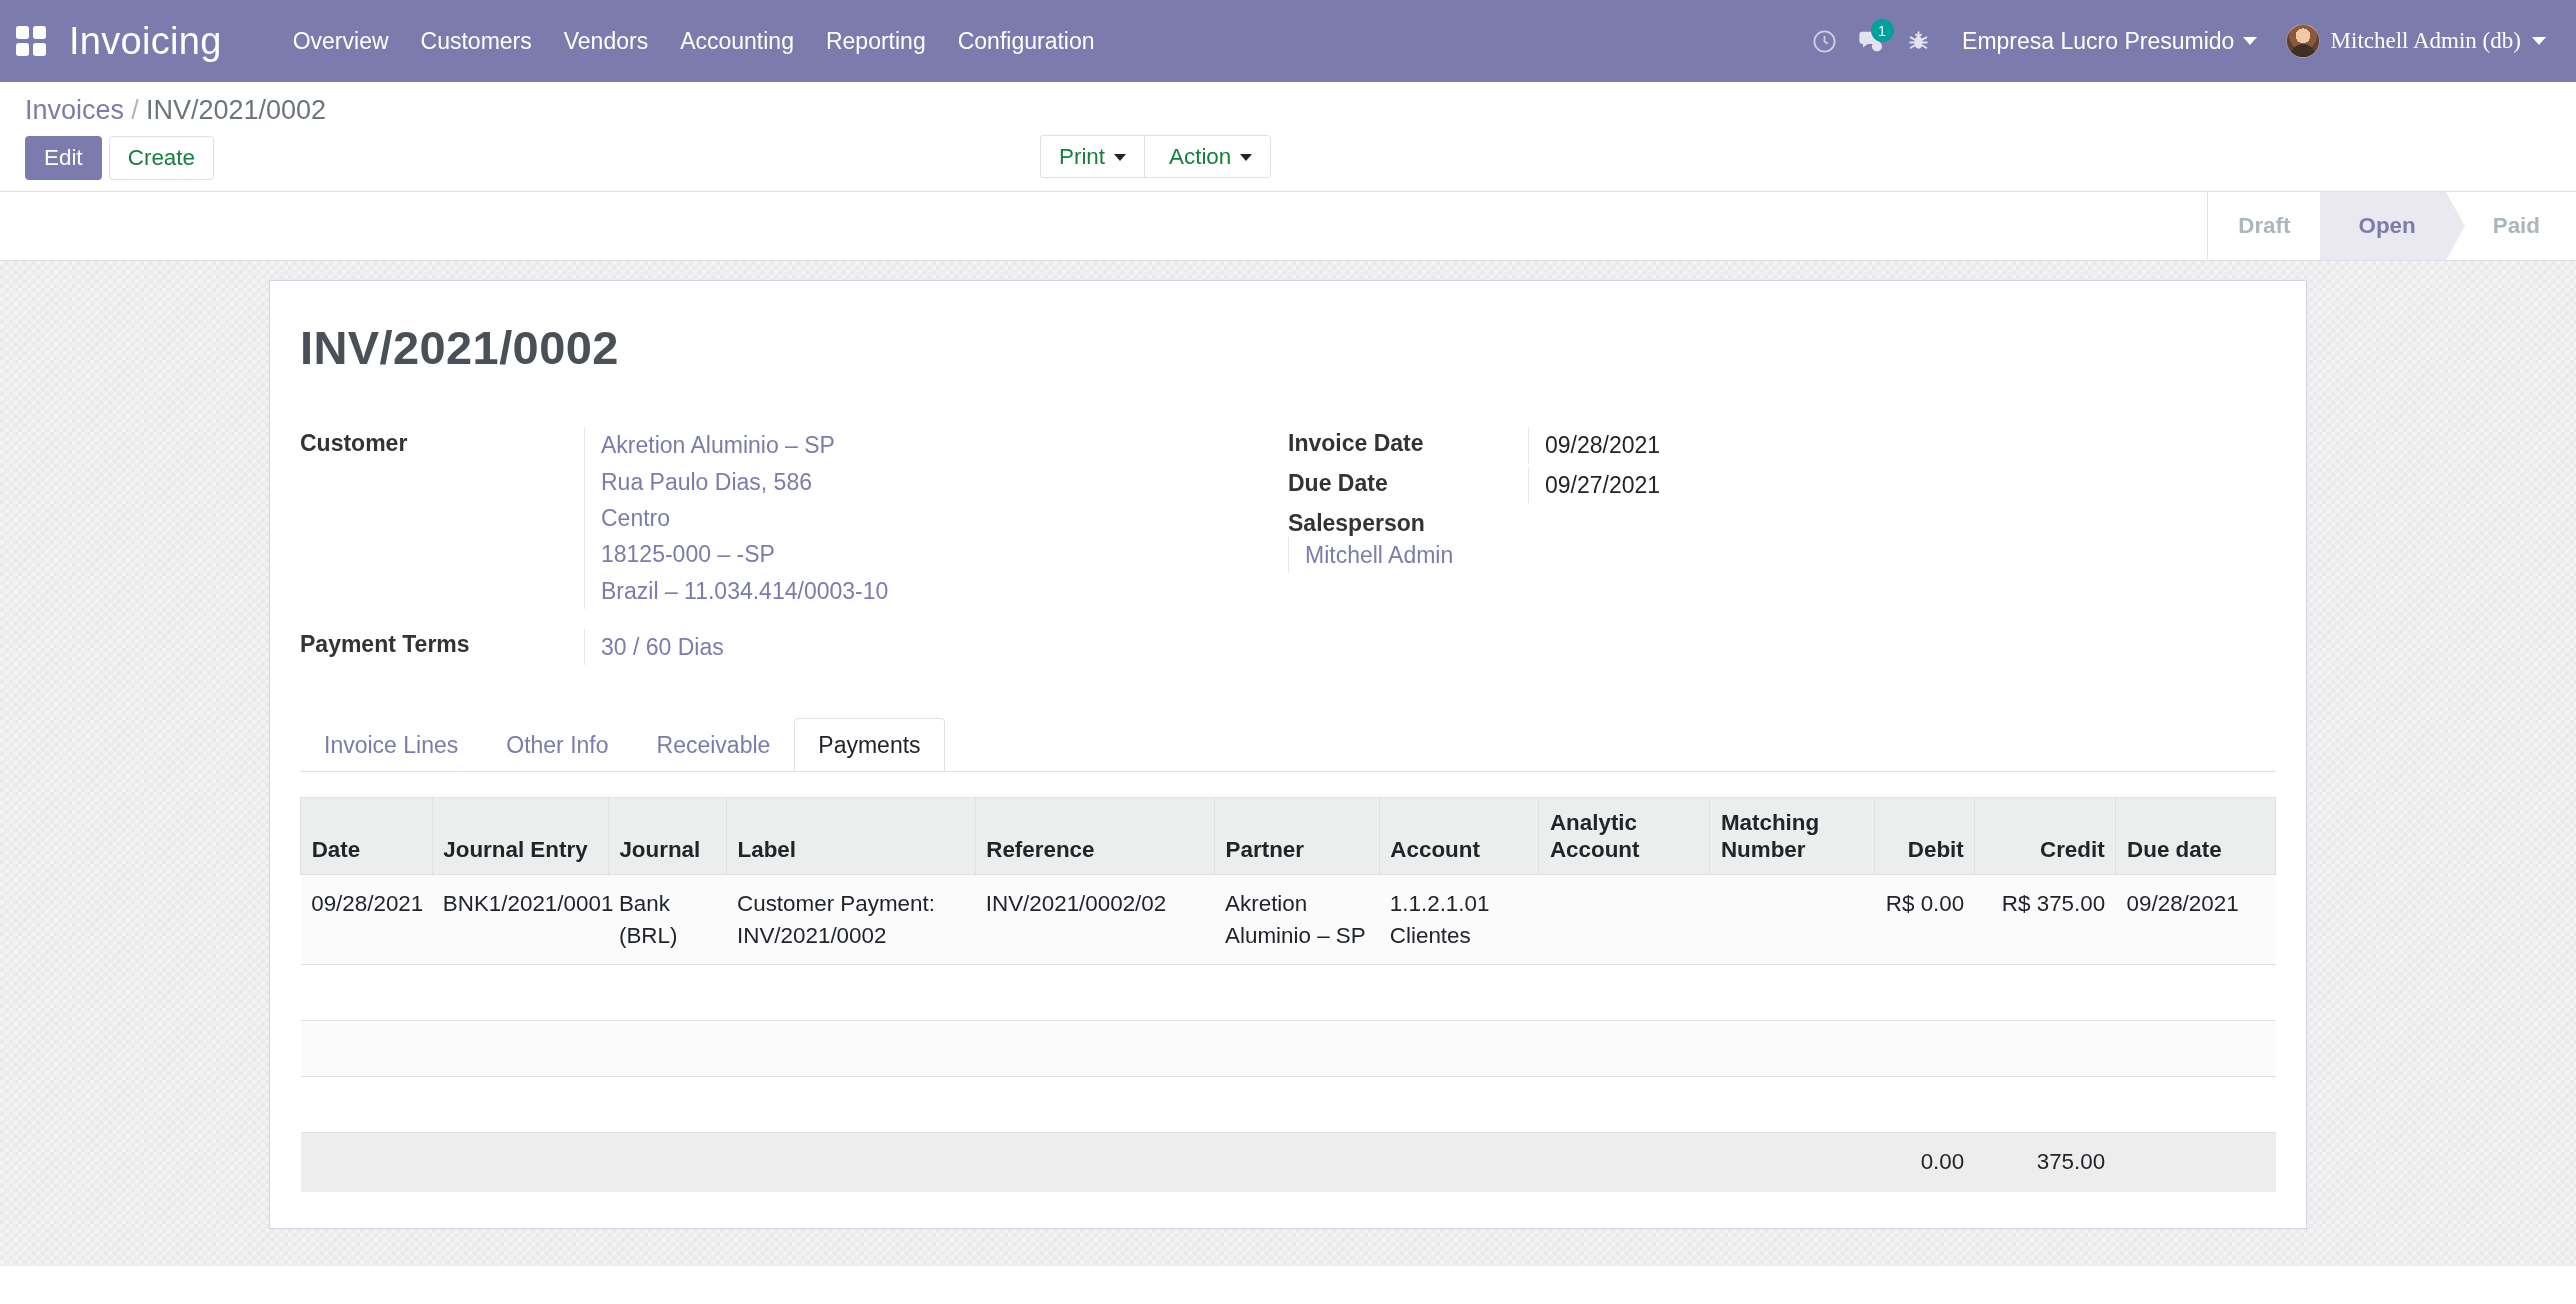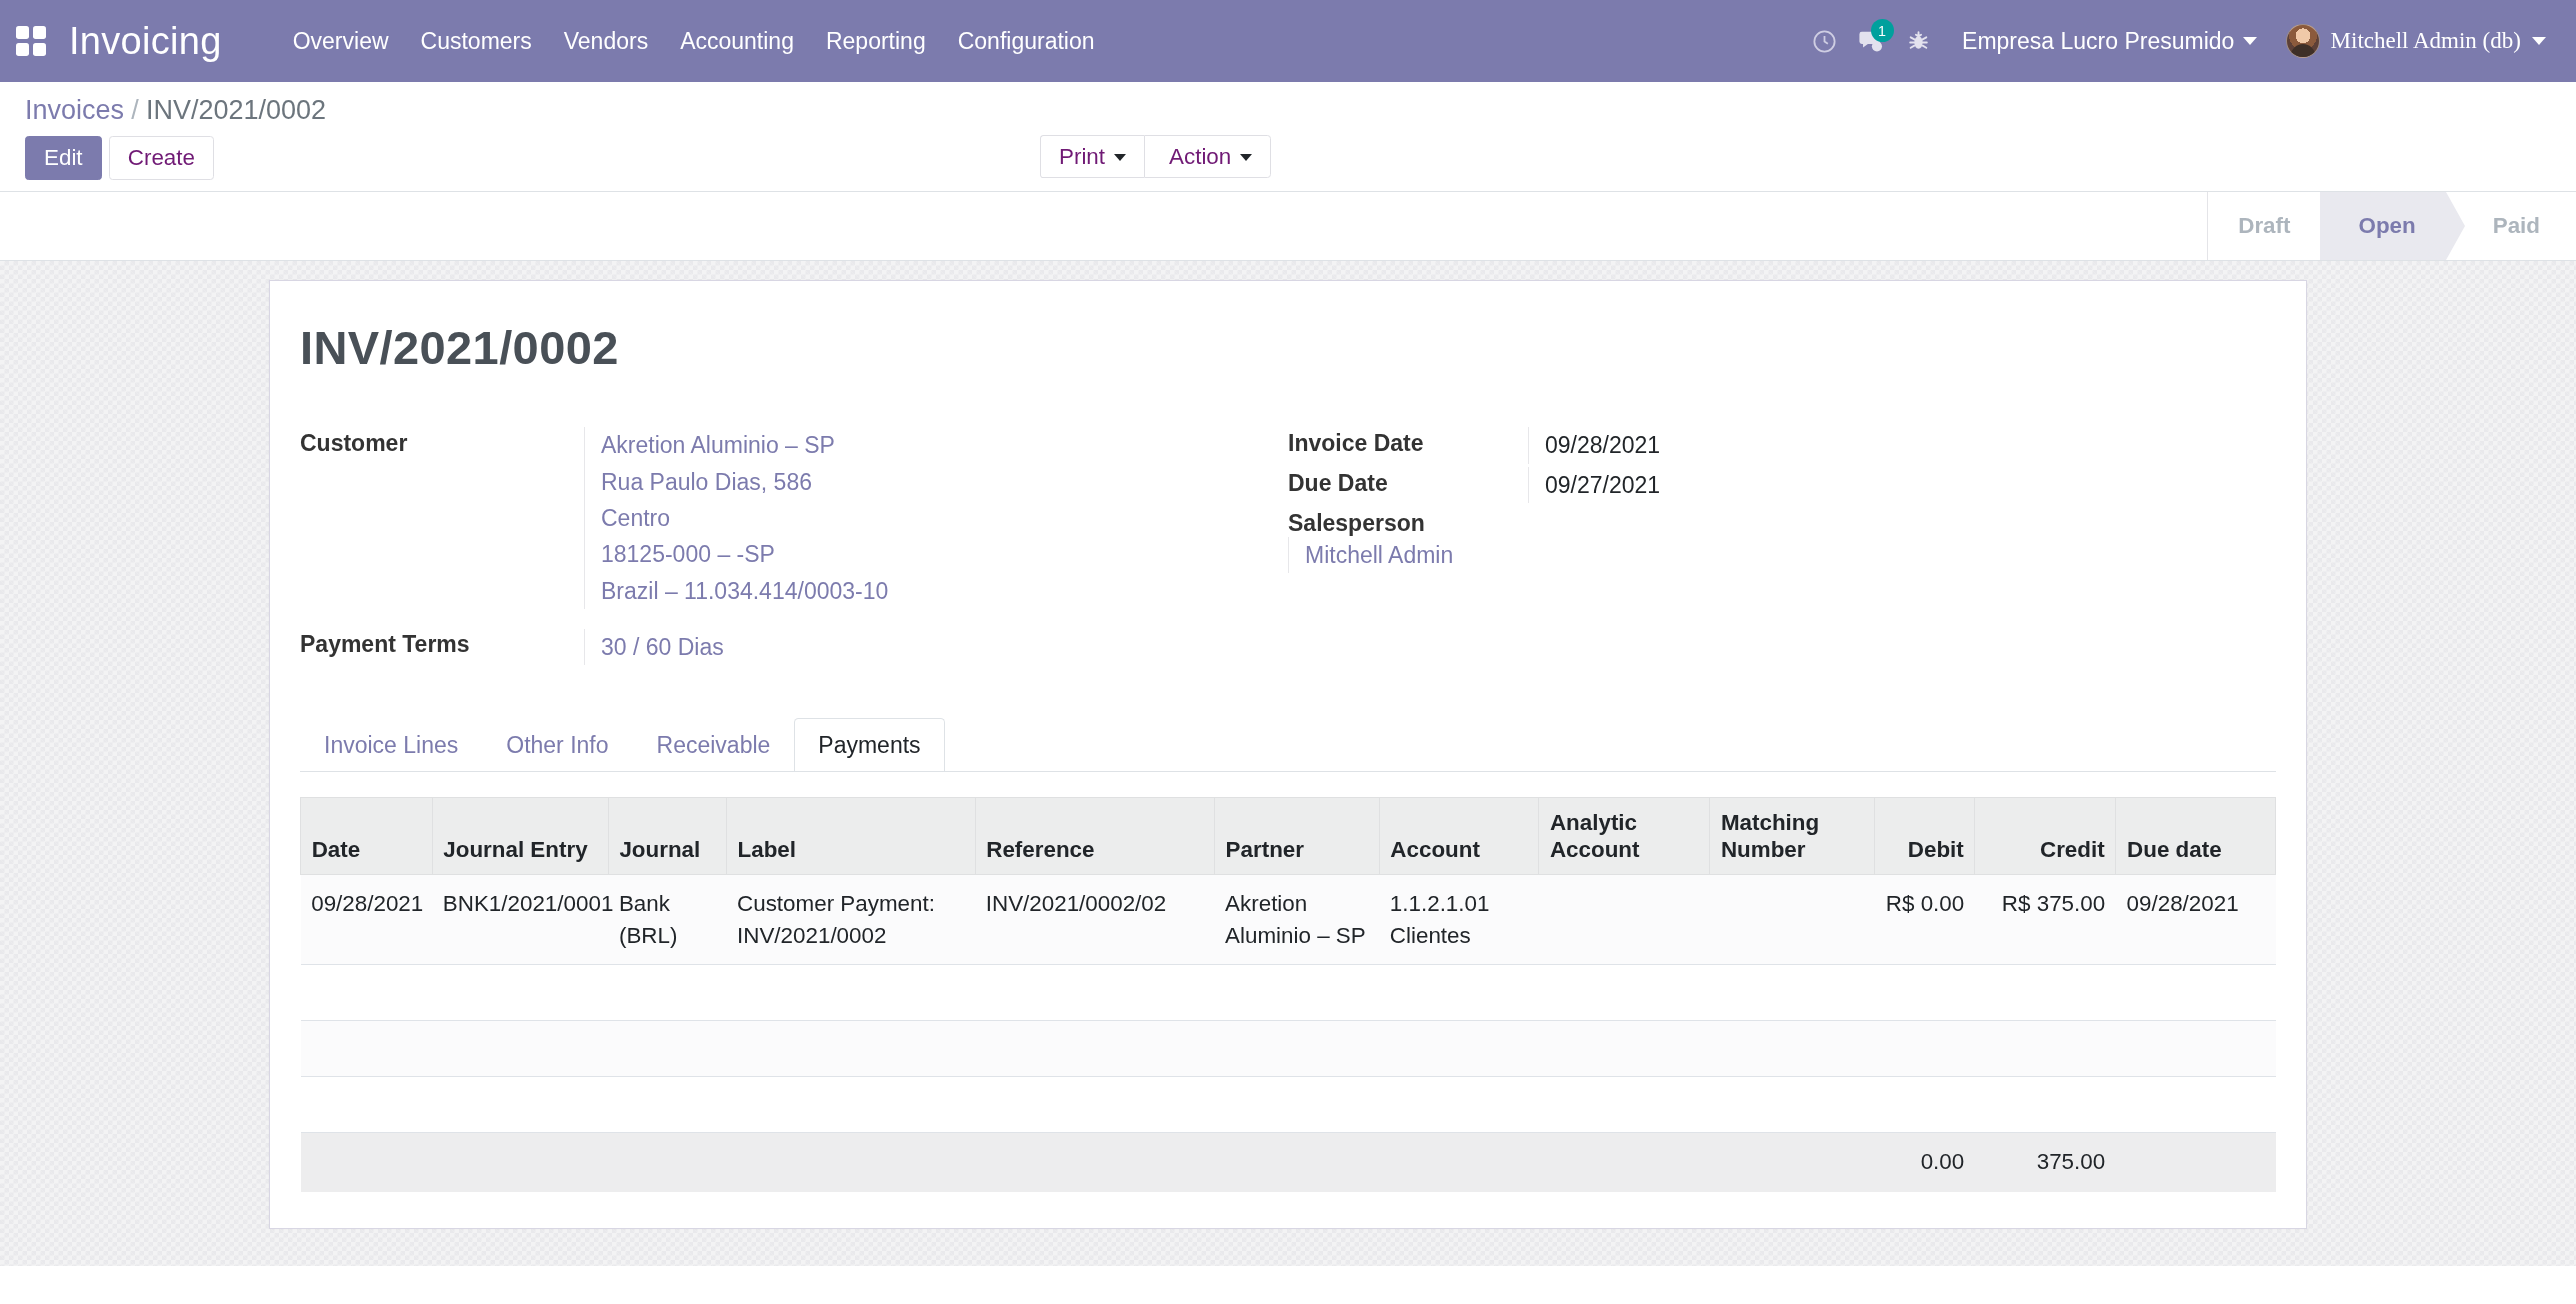--- a/index.html
+++ b/index.html
@@ -141,21 +141,21 @@
     font-size: 22.4px;
     padding: 8px 18px;
     border-radius: 3.6px;
     cursor: pointer;
     line-height: 1.15;
     white-space: nowrap;
     border: 0.9px solid transparent;
     background: #fff;
   }
   .btn-primary { background: #7c7bad; border-color: #7c7bad; color: #fff; }
-  .btn-default { background: #fff; border-color: #dfdfe4; color: #701a75; }
+  .btn-default { background: #fff; border-color: #dfdfe4; color: #15803d; }
 
   .cp-left { display: flex; gap: 7.2px; }
   .cp-center {
     position: absolute;
     left: 1015px;
     top: 0;
     display: flex;
   }
   .btn-group { display: flex; }
   .btn-group .btn-default { border-radius: 0; border-right-width: 0; }

